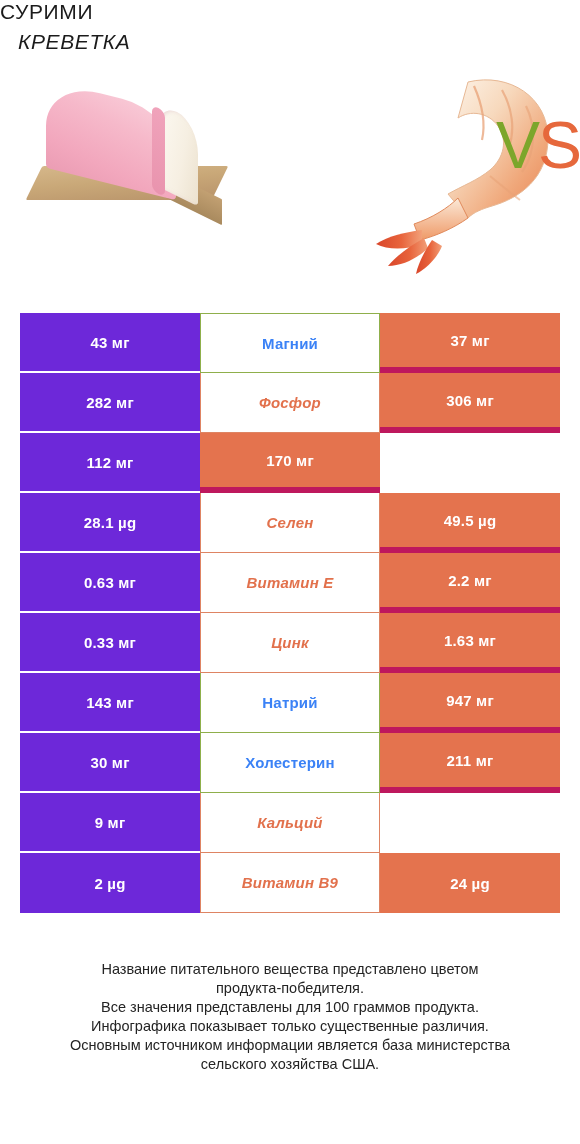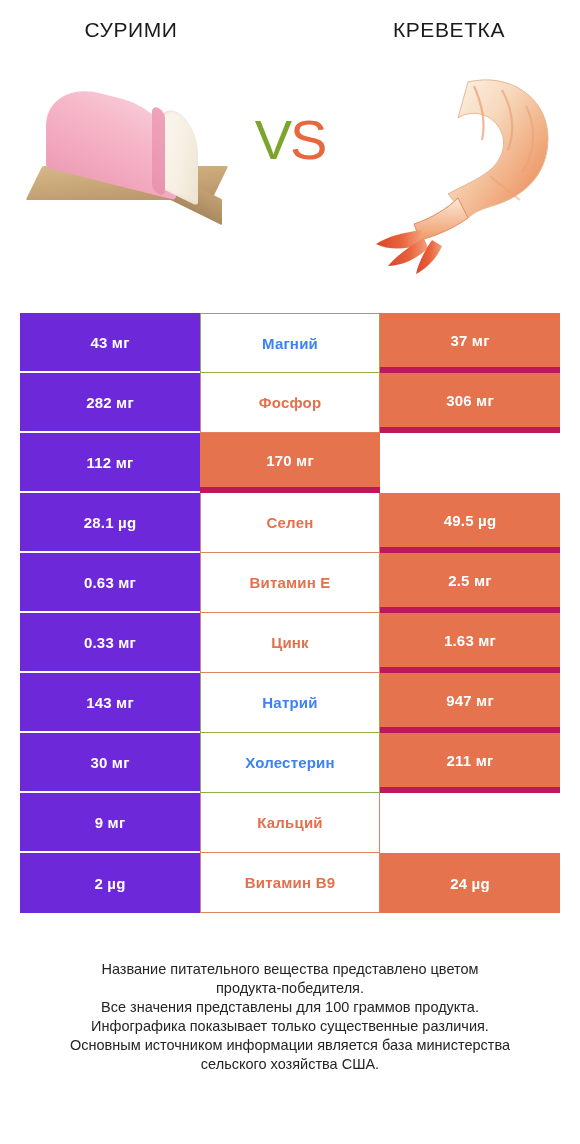--- a/index.html
+++ b/index.html
@@ -12,52 +12,53 @@
     height: 1144px;
     font-family: "Liberation Sans", sans-serif;
     overflow: hidden;
     position: relative;
   }
 
   
   .header {
     height: 60px;
     display: flex;
-    align-items: center;
+    align-items: flex-start;
+    flex-direction: column;
   }
   .header .title {
     flex: 1;
     text-align: center;
     font-size: 21px;
     letter-spacing: 0.6px;
     color: #1b1b1b;
     font-weight: 400;
     white-space: nowrap;
   }
   .header .title.left  { padding-right: 38px; }
-  .header .title.right { padding-left: 18px; }
+  .header .title.right { padding-left: 18px; font-style: italic; }
 
   
   .hero {
     position: relative;
     height: 240px;
   }
   .hero-item {
     position: absolute;
     top: 0;
   }
   .hero-left  { left: 22px;  width: 220px; height: 200px; }
   .hero-right { right: 10px; width: 200px; height: 215px; }
 
   .vs {
     position: absolute;
     left: 0; right: 0;
     top: 52px;
-    text-align: center;
-    font-size: 56px;
+    text-align: right;
+    font-size: 66px;
     font-weight: 400;
     line-height: 1;
     letter-spacing: -2px;
     font-family: "Liberation Sans", sans-serif;
     z-index: 5;
   }
   .vs .v { color: #7CA62B; }
   .vs .s { color: #E6683C; }
 
   
@@ -168,20 +169,21 @@
   
   .cell-mid.win-green {
     color: #3b82f6;
     border: 1px solid #8FAF4B;
     border-top: none;
   }
   .cell-mid.win-orange {
     color: #E2714C;
     border: 1px solid #DE8463;
     border-top: none;
+    font-style: italic;
   }
   .row:first-child .cell-mid { border-top: 1px solid transparent; }
   .row:first-child .cell-mid.win-green  { border-top: 1px solid #8FAF4B; }
   .row:first-child .cell-mid.win-orange { border-top: 1px solid #DE8463; }
 
   
   .footer {
     position: absolute;
     left: 0;
     right: 0;
@@ -274,21 +276,21 @@
       <div class="cell cell-right">170 мг</div>
     </div>
     <div class="row">
       <div class="cell cell-left">28.1 µg</div>
       <div class="cell cell-mid win-orange">Селен</div>
       <div class="cell cell-right">49.5 µg</div>
     </div>
     <div class="row">
       <div class="cell cell-left">0.63 мг</div>
       <div class="cell cell-mid win-orange">Витамин Е</div>
-      <div class="cell cell-right">2.5 мг</div>
+      <div class="cell cell-right">2.2 мг</div>
     </div>
     <div class="row">
       <div class="cell cell-left">0.33 мг</div>
       <div class="cell cell-mid win-orange">Цинк</div>
       <div class="cell cell-right">1.63 мг</div>
     </div>
     <div class="row">
       <div class="cell cell-left">143 мг</div>
       <div class="cell cell-mid win-green">Натрий</div>
       <div class="cell cell-right">947 мг</div>

